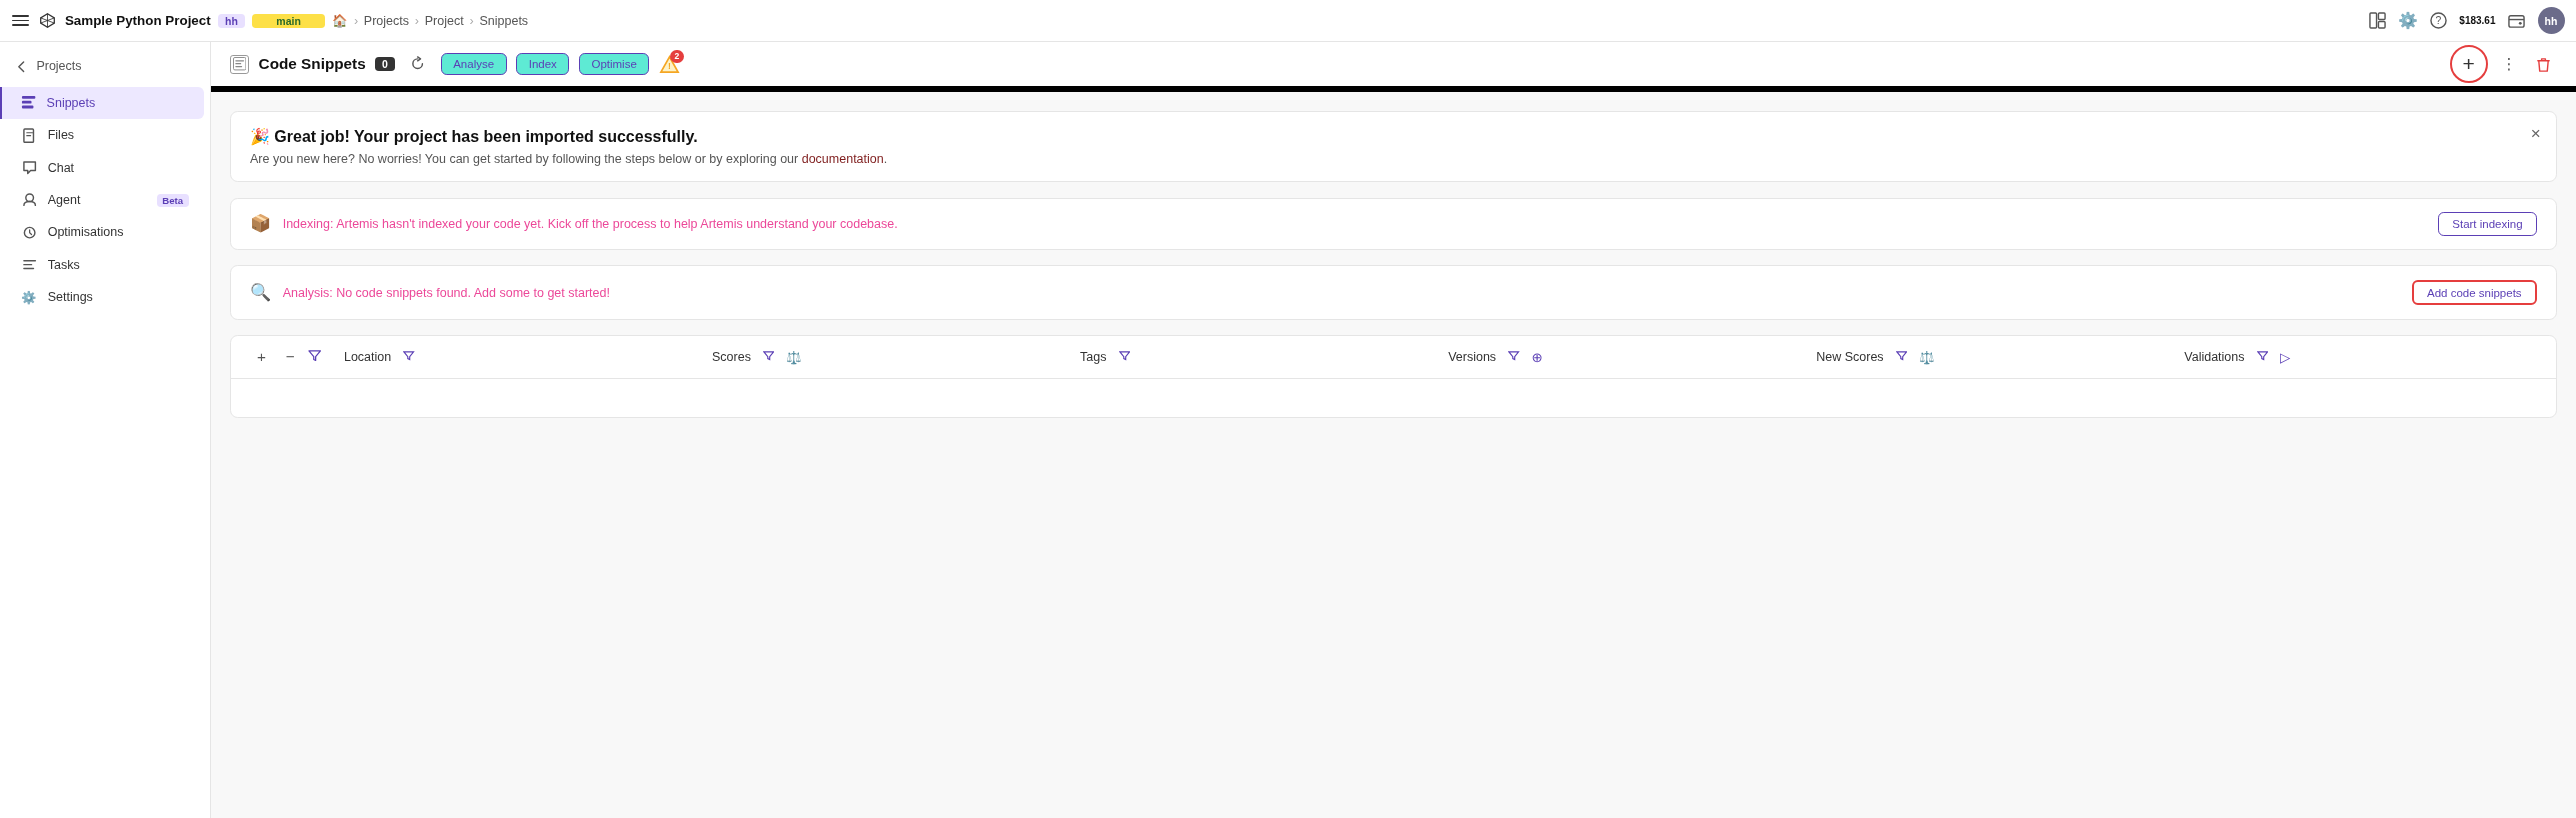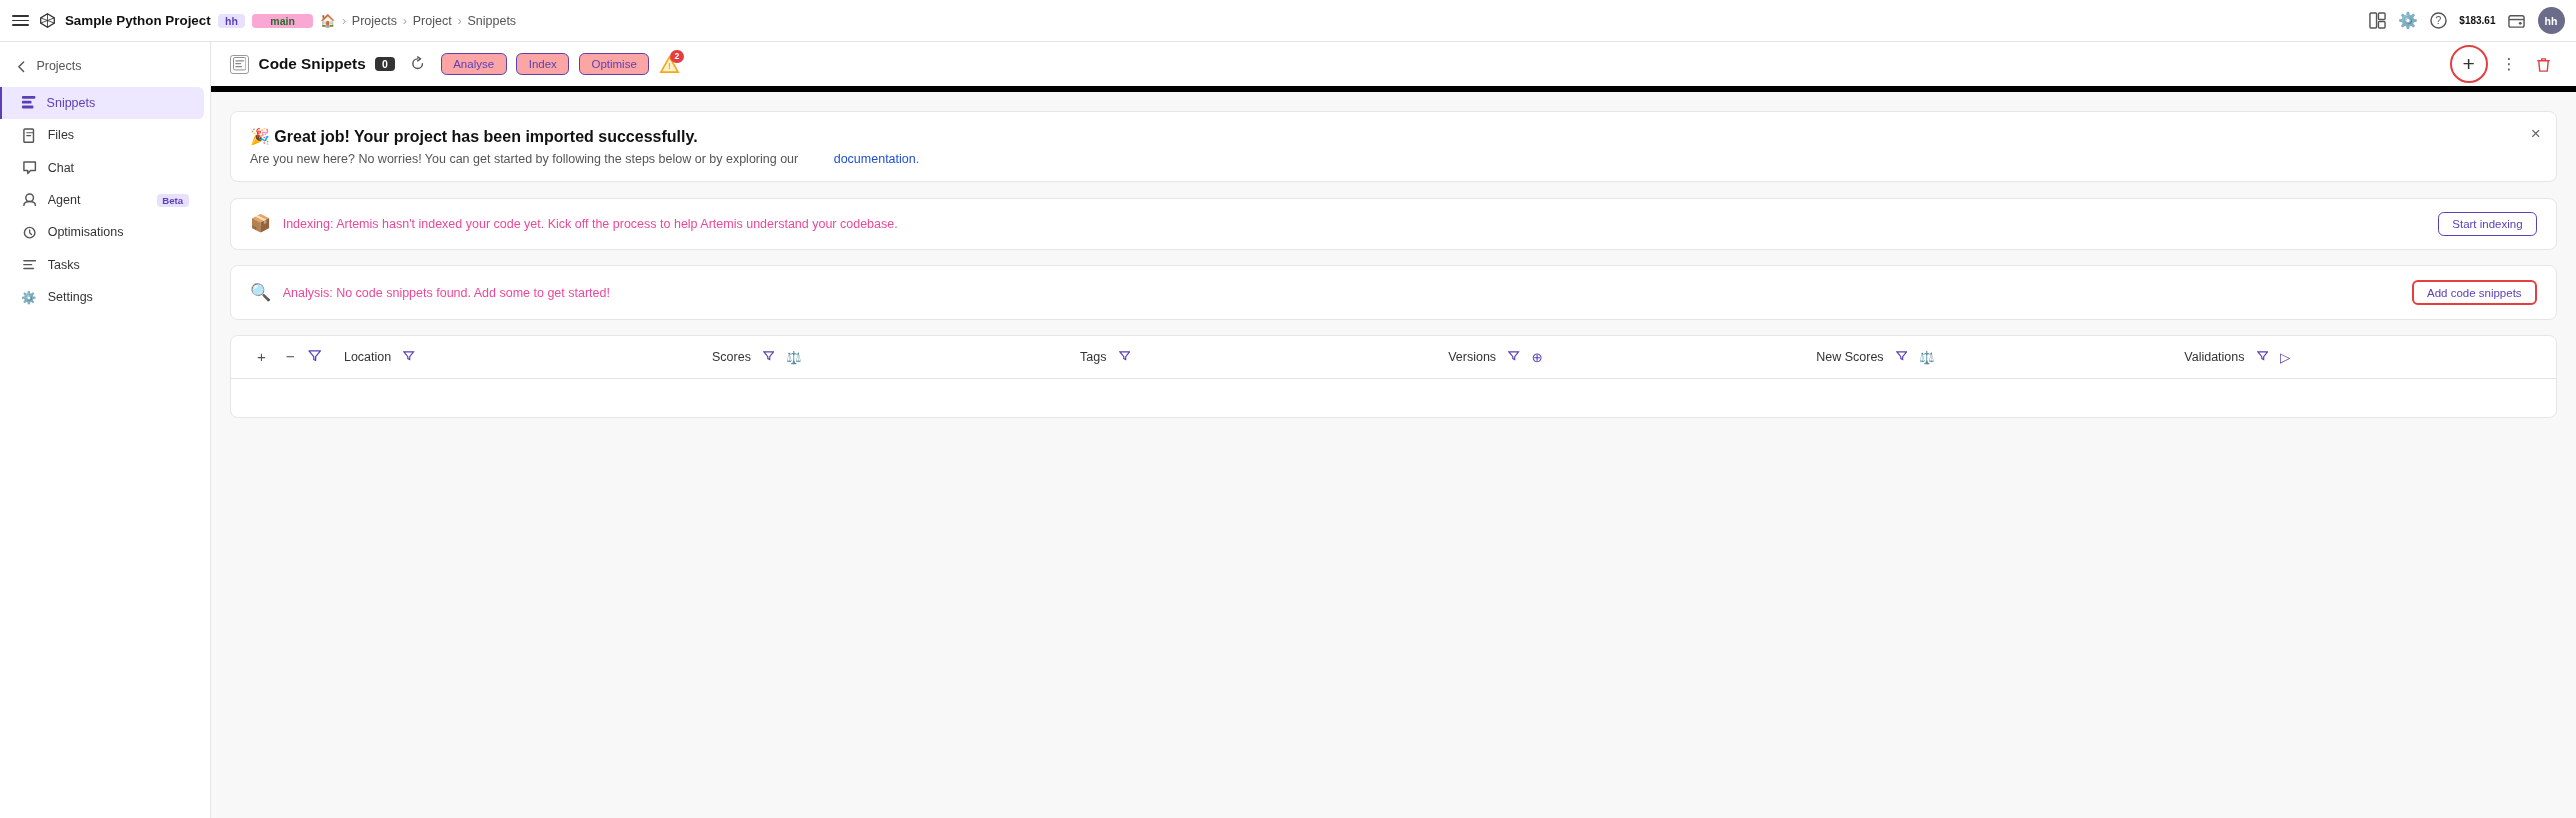--- a/index.html
+++ b/index.html
@@ -12,21 +12,21 @@
       padding: 0 11.5px; gap: 7.7px; flex-shrink: 0;
     }
     .topbar-left { display: flex; align-items: center; gap: 7.7px; flex: 1; }
     .topbar-right { display: flex; align-items: center; gap: 11.5px; }
     .sidebar-toggle { width: 19px; height: 19px; cursor: pointer; display: flex; flex-direction: column; justify-content: center; gap: 2.9px; }
     .sidebar-toggle span { display: block; width: 17px; height: 1.9px; background: #333; border-radius: 1px; }
     .logo { width: 19px; height: 19px; display: flex; align-items: center; justify-content: center; }
     .logo svg { width: 17px; height: 17px; }
     .project-name { font-weight: 600; font-size: 13.4px; color: #111; }
     .badge-hh { background: #e8e0ff; color: #5b3fb5; border-radius: 3.8px; padding: 1px 6.7px; font-size: 10.5px; font-weight: 600; }
-    .badge-main { background: #f9a8d4; color: #2a6a2a; border-radius: 3.8px; padding: 1px 18px; font-size: 10.5px; font-weight: 600; }
+    .badge-main { background: #fde047; color: #2a6a2a; border-radius: 3.8px; padding: 1px 24px; font-size: 10.5px; font-weight: 600; }
     .breadcrumb { display: flex; align-items: center; gap: 5.8px; font-size: 12.5px; color: #555; }
     .breadcrumb a { color: #555; text-decoration: none; }
     .breadcrumb-sep { color: #aaa; }
     .topbar-icon { width: 19px; height: 19px; cursor: pointer; display: flex; align-items: center; justify-content: center; color: #555; }
     .price { font-size: 10px; font-weight: 700; color: #111; }
     .avatar-sm { width: 27px; height: 27px; border-radius: 50%; background: #6b6b8a; display: flex; align-items: center; justify-content: center; font-size: 10.5px; font-weight: 700; color: #fff; }
 
     
     .main-layout { display: flex; flex: 1; overflow: hidden; }
 
@@ -43,36 +43,36 @@
     .content { flex: 1; display: flex; flex-direction: column; overflow: hidden; background: #f8f8f8; }
 
     
     .content-header { display: flex; align-items: center; background: #fff; border-bottom: 6px solid #000000; padding: 0 19px; height: 50px; gap: 11.5px; flex-shrink: 0; }
     .content-header-left { display: flex; align-items: center; gap: 9.6px; flex: 1; }
     .content-header-right { display: flex; align-items: center; gap: 7.7px; }
     .page-icon { width: 19px; height: 19px; border: 1.4px solid #999; border-radius: 2.9px; display: flex; align-items: center; justify-content: center; }
     .page-title { font-size: 15.3px; font-weight: 700; color: #111; }
     .count-badge { background: #333; color: #fff; border-radius: 3.8px; padding: 1px 6.7px; font-size: 10.5px; font-weight: 700; }
     .refresh-btn { width: 27px; height: 27px; display: flex; align-items: center; justify-content: center; cursor: pointer; color: #555; }
-    .outline-btn { border: 1.4px solid #5b3fb5; color: #5b3fb5; background: #fca5a5; border-radius: 5.8px; padding: 3.8px 11.5px; font-size: 11.5px; font-weight: 500; cursor: pointer; }
+    .outline-btn { border: 1.4px solid #5b3fb5; color: #5b3fb5; background: #5eead4; border-radius: 5.8px; padding: 3.8px 11.5px; font-size: 11.5px; font-weight: 500; cursor: pointer; }
     .alert-icon { position: relative; display: flex; align-items: center; }
     .alert-dot { position: absolute; top: -3.8px; right: -3.8px; background: #e53e3e; color: #fff; border-radius: 50%; width: 13.4px; height: 13.4px; font-size: 8.6px; font-weight: 700; display: flex; align-items: center; justify-content: center; }
     .add-btn-circle { width: 38px; height: 38px; border-radius: 50%; border: 2.4px solid #e53e3e; display: flex; align-items: center; justify-content: center; cursor: pointer; font-size: 21px; color: #333; font-weight: 300; }
     .more-btn { width: 27px; height: 27px; display: flex; align-items: center; justify-content: center; cursor: pointer; color: #555; font-size: 15.3px; }
     .delete-btn { width: 27px; height: 27px; display: flex; align-items: center; justify-content: center; cursor: pointer; color: #e53e3e; }
 
     
     .content-body { flex: 1; overflow-y: auto; padding: 19px; display: flex; flex-direction: column; gap: 15.3px; }
 
     
     .success-banner { background: #fff; border: 1px solid #e5e5e5; border-radius: 7.7px; padding: 15.3px 19px; position: relative; }
     .success-banner .close-btn { position: absolute; top: 11.5px; right: 15.3px; font-size: 17px; color: #666; cursor: pointer; background: none; border: none; }
     .success-title { font-size: 16px; font-weight: 600; color: #111; margin-bottom: 5.8px; }
     .success-desc { font-size: 12.5px; color: #555; }
-    .success-desc a { color: #1d4ed8; text-decoration: none; margin-left: 32px; }
+    .success-desc a { color: #7f1d1d; text-decoration: none; }
 
     
     .info-card { background: #fff; border: 1px solid #e5e5e5; border-radius: 7.7px; padding: 13.4px 19px; display: flex; align-items: center; gap: 11.5px; }
     .info-card-text { flex: 1; font-size: 12.5px; color: #ec4899; }
     .card-action-btn { border: 1.4px solid #5b3fb5; color: #5b3fb5; background: #fff; border-radius: 5.8px; padding: 4.8px 13.4px; font-size: 11.5px; font-weight: 500; cursor: pointer; white-space: nowrap; }
     .card-action-btn.highlighted { border: 2.4px solid #e53e3e; }
 
     
     .table-container { background: #fff; border: 1px solid #e5e5e5; border-radius: 7.7px; overflow: hidden; }
     .table-header { display: flex; align-items: center; padding: 9.6px 19px; border-bottom: 1px solid #e5e5e5; gap: 15.3px; min-height: 42px; }

